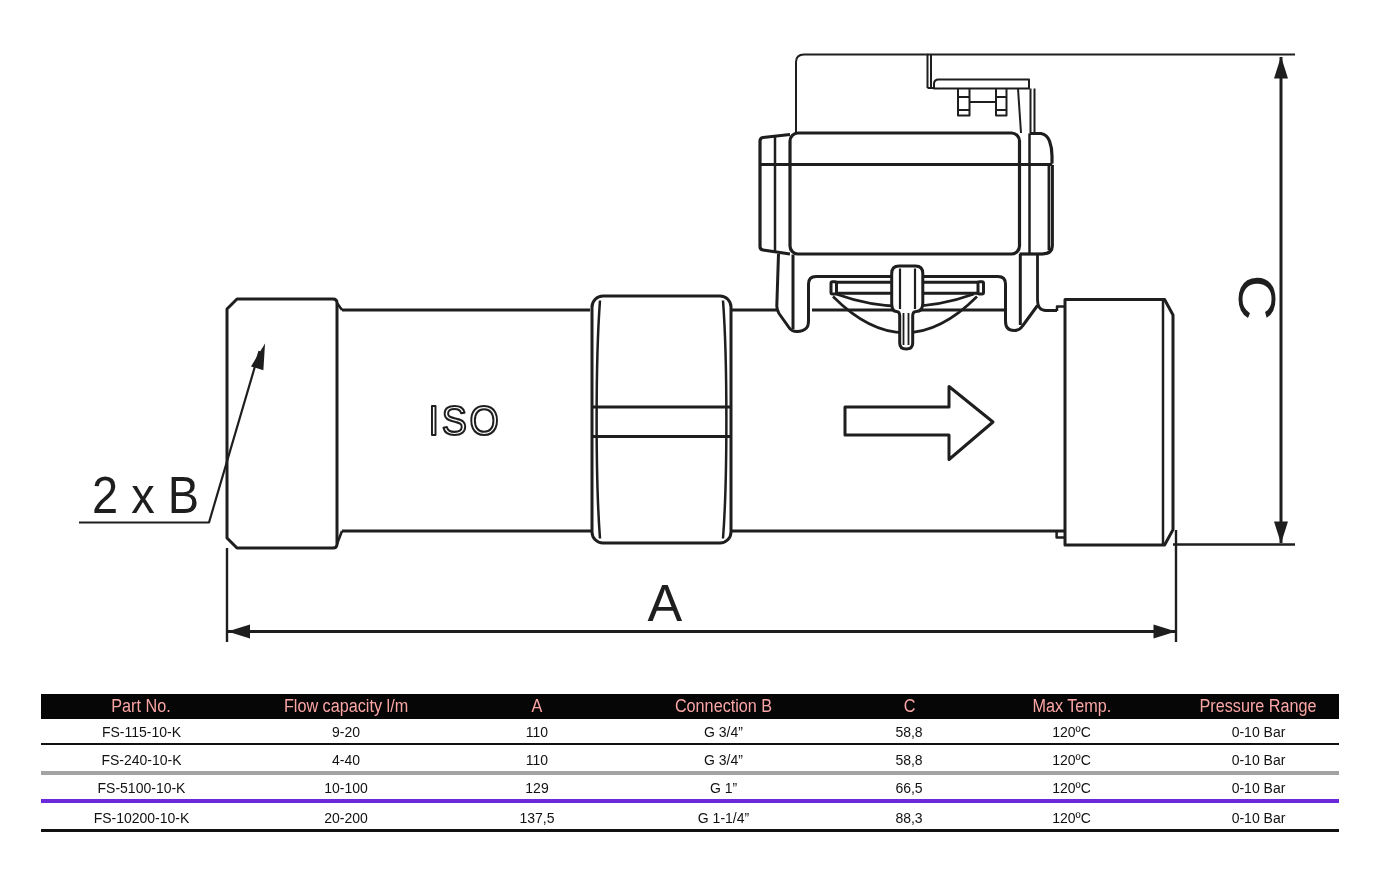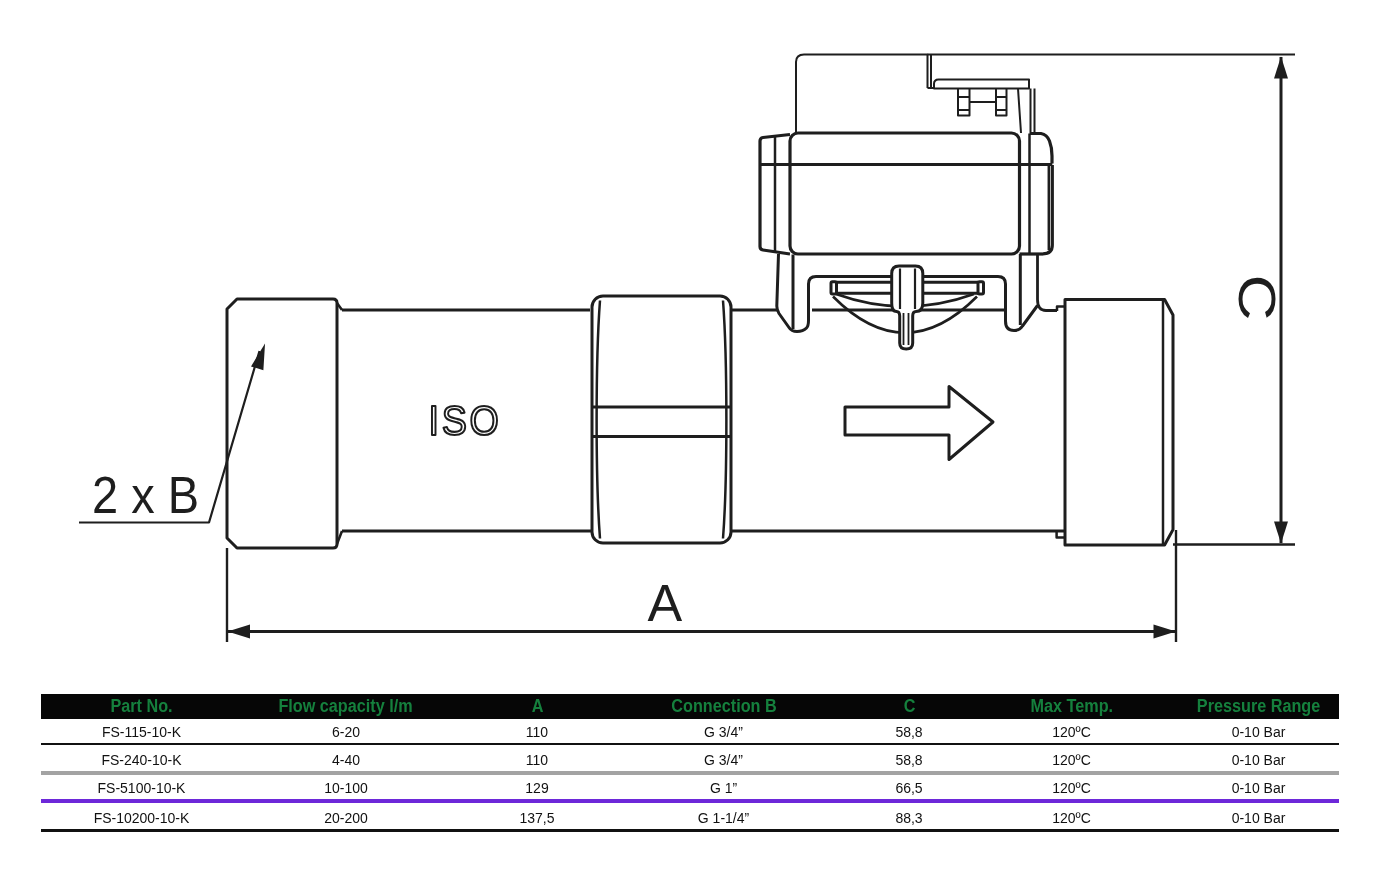--- a/index.html
+++ b/index.html
@@ -1,20 +1,20 @@
 <!DOCTYPE html>
 <html><head>
 <meta charset="utf-8">
 <style>
   html,body{margin:0;padding:0;background:#fff;width:1392px;height:890px;overflow:hidden;}
   body{font-family:"Liberation Sans", sans-serif;position:relative;}
   #draw{position:absolute;left:0;top:0;}
   #tbl{position:absolute;left:41px;top:694px;width:1298px;color:#111;}
   .hdr{height:25px;background:#060606;display:flex;align-items:center;}
-  .hdr .c{color:#15803d;font-weight:bold;font-size:18px;text-align:center;}
+  .hdr .c{color:#fca5a5;font-weight:normal;font-size:18px;text-align:center;}
   .hdr .c span{display:inline-block;transform:scaleX(0.9);transform-origin:center;white-space:nowrap;}
   .row{display:flex;align-items:center;font-size:14px;}
   .row .c{text-align:center;}
   .c1{width:201px;} .c2{width:204px;transform:translateX(2px);} .c3{width:182px;} .c4{width:188px;transform:translateX(1.5px);}
   .c5{width:168px;transform:translateX(9px);} .c6{width:175px;} .c7{width:179px;transform:translateX(10px);}
   .r1{height:21.5px;padding-top:2px;border-bottom:2px solid #111;}
   .r2{height:22.2px;padding-top:4px;border-bottom:4px solid #a3a3a3;}
   .r3{height:21.5px;padding-top:3px;border-bottom:4px solid #6d28d9;}
   .r4{height:22.7px;padding-top:3px;border-bottom:3px solid #111;}
 </style>
@@ -123,21 +123,21 @@
     <div class="c c1"><span>Part No.</span></div>
     <div class="c c2"><span>Flow capacity l/m</span></div>
     <div class="c c3"><span>A</span></div>
     <div class="c c4"><span>Connection B</span></div>
     <div class="c c5"><span>C</span></div>
     <div class="c c6"><span>Max Temp.</span></div>
     <div class="c c7"><span>Pressure Range</span></div>
   </div>
   <div class="row r1">
     <div class="c c1">FS-115-10-K</div>
-      <div class="c c2">6-20</div>
+      <div class="c c2">9-20</div>
       <div class="c c3">110</div>
       <div class="c c4">G 3/4”</div>
       <div class="c c5">58,8</div>
       <div class="c c6">120ºC</div>
       <div class="c c7">0-10 Bar</div>
   </div>
   <div class="row r2">
     <div class="c c1">FS-240-10-K</div>
       <div class="c c2">4-40</div>
       <div class="c c3">110</div>

